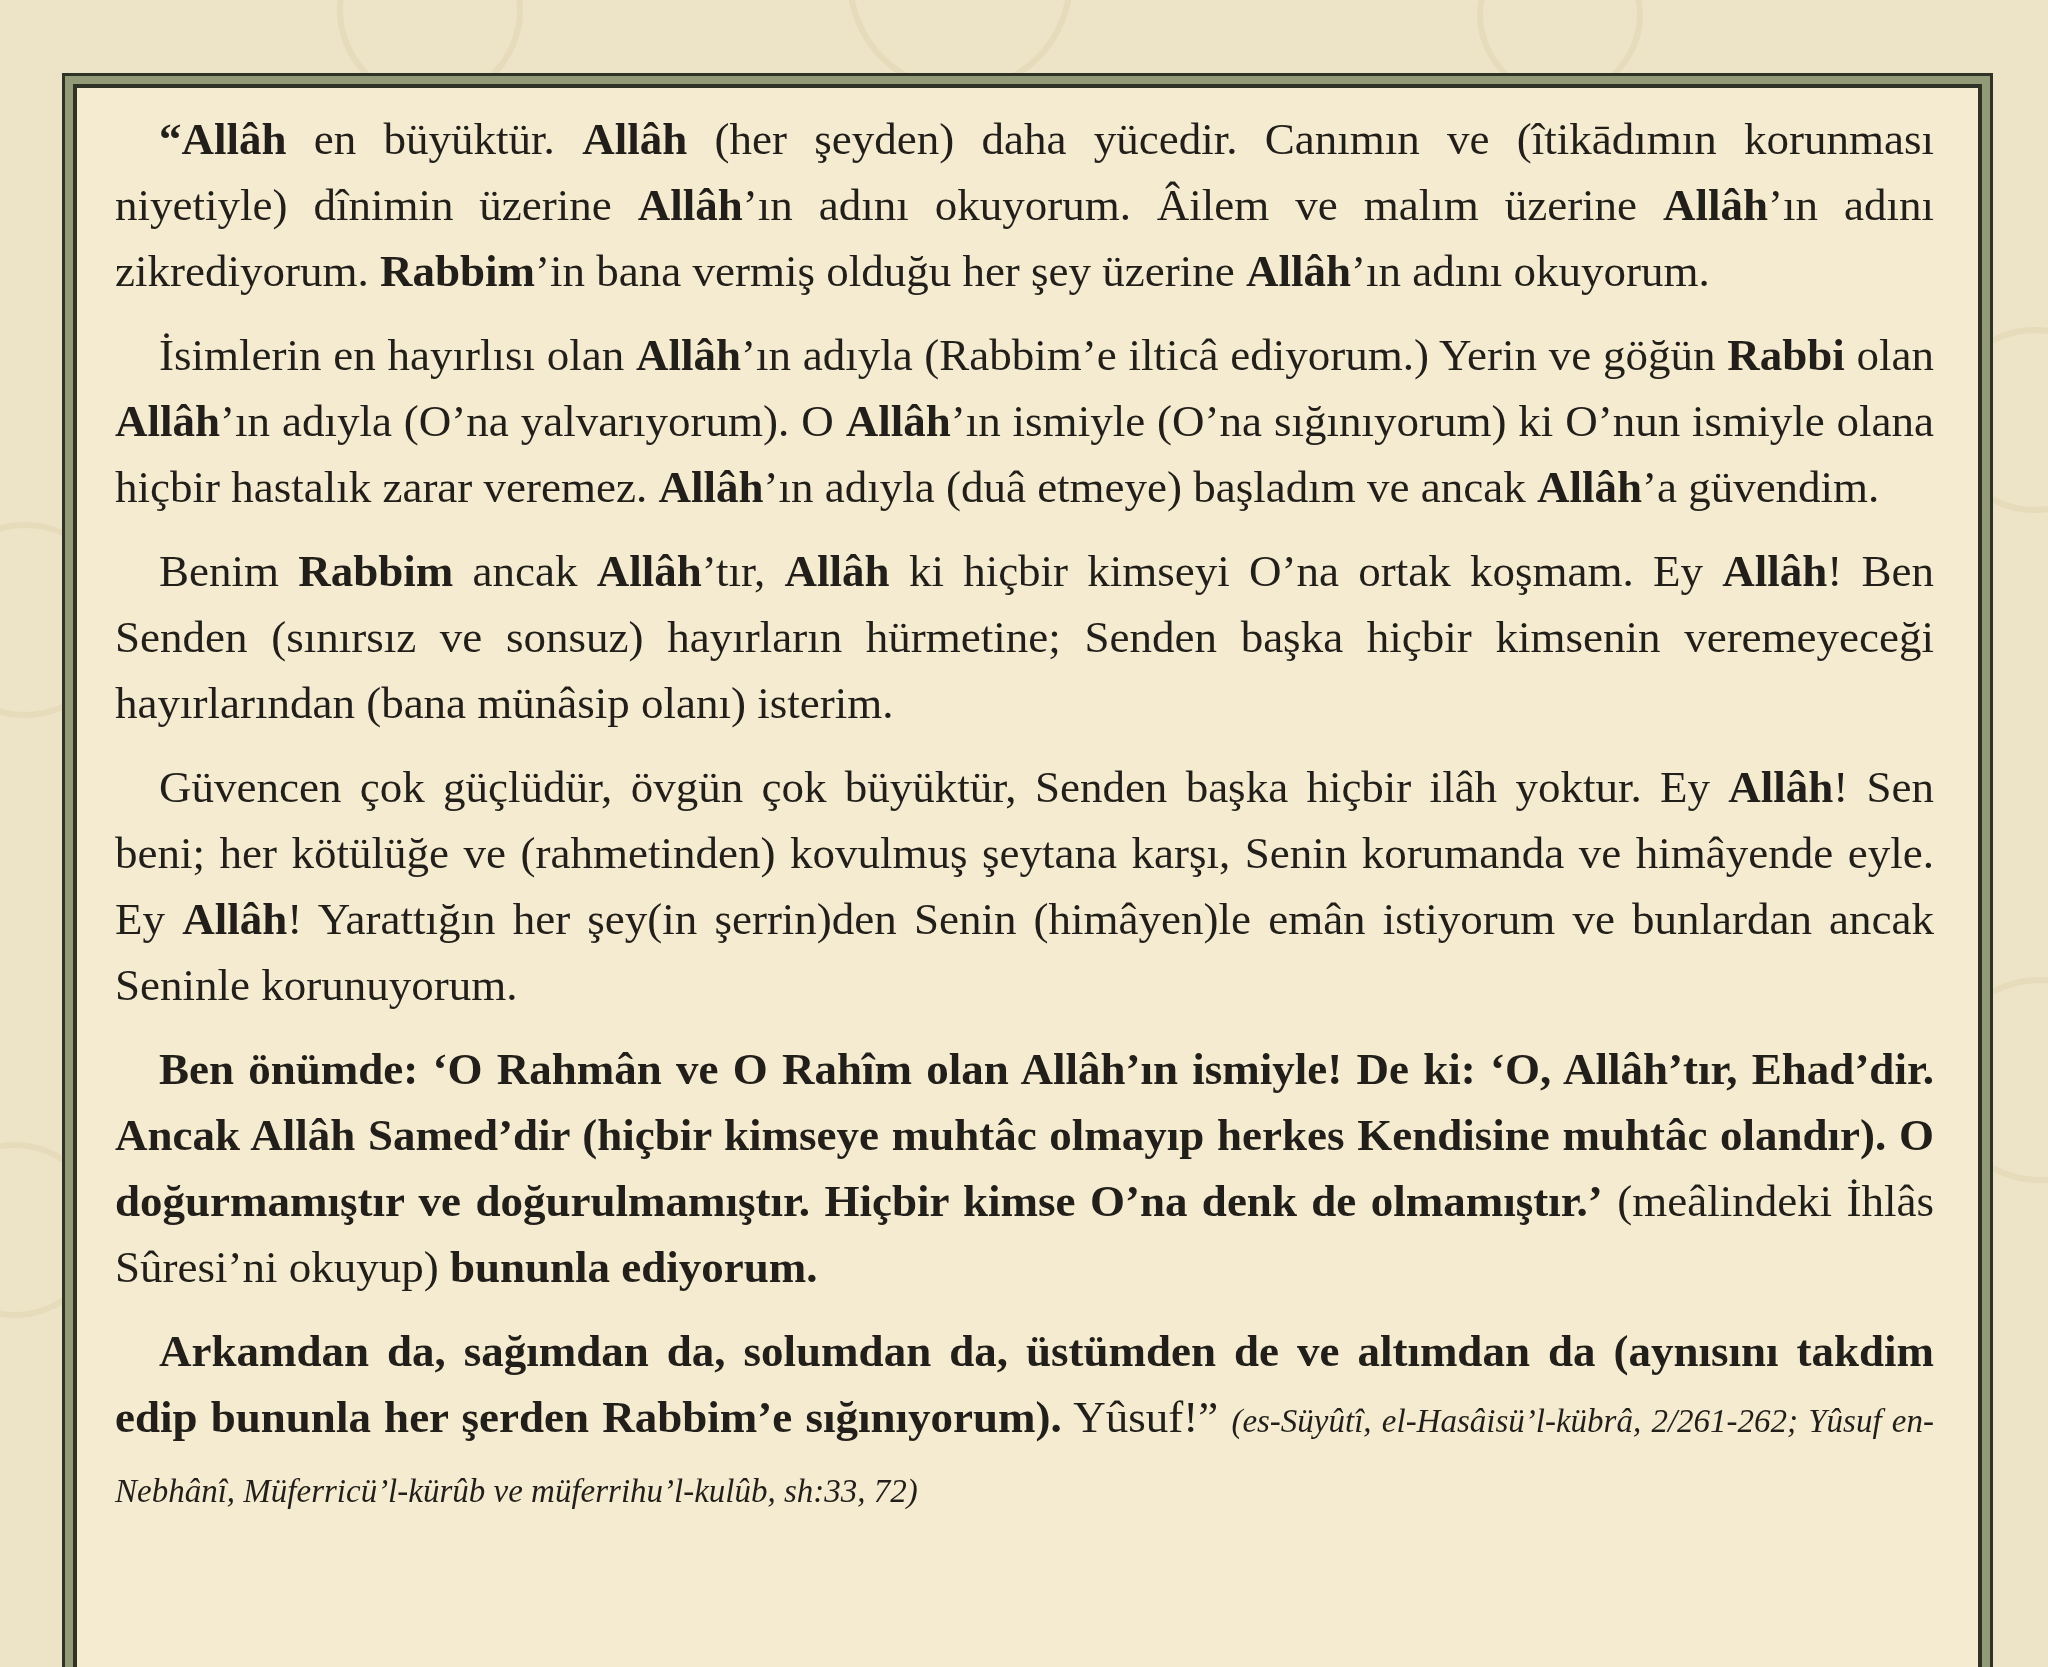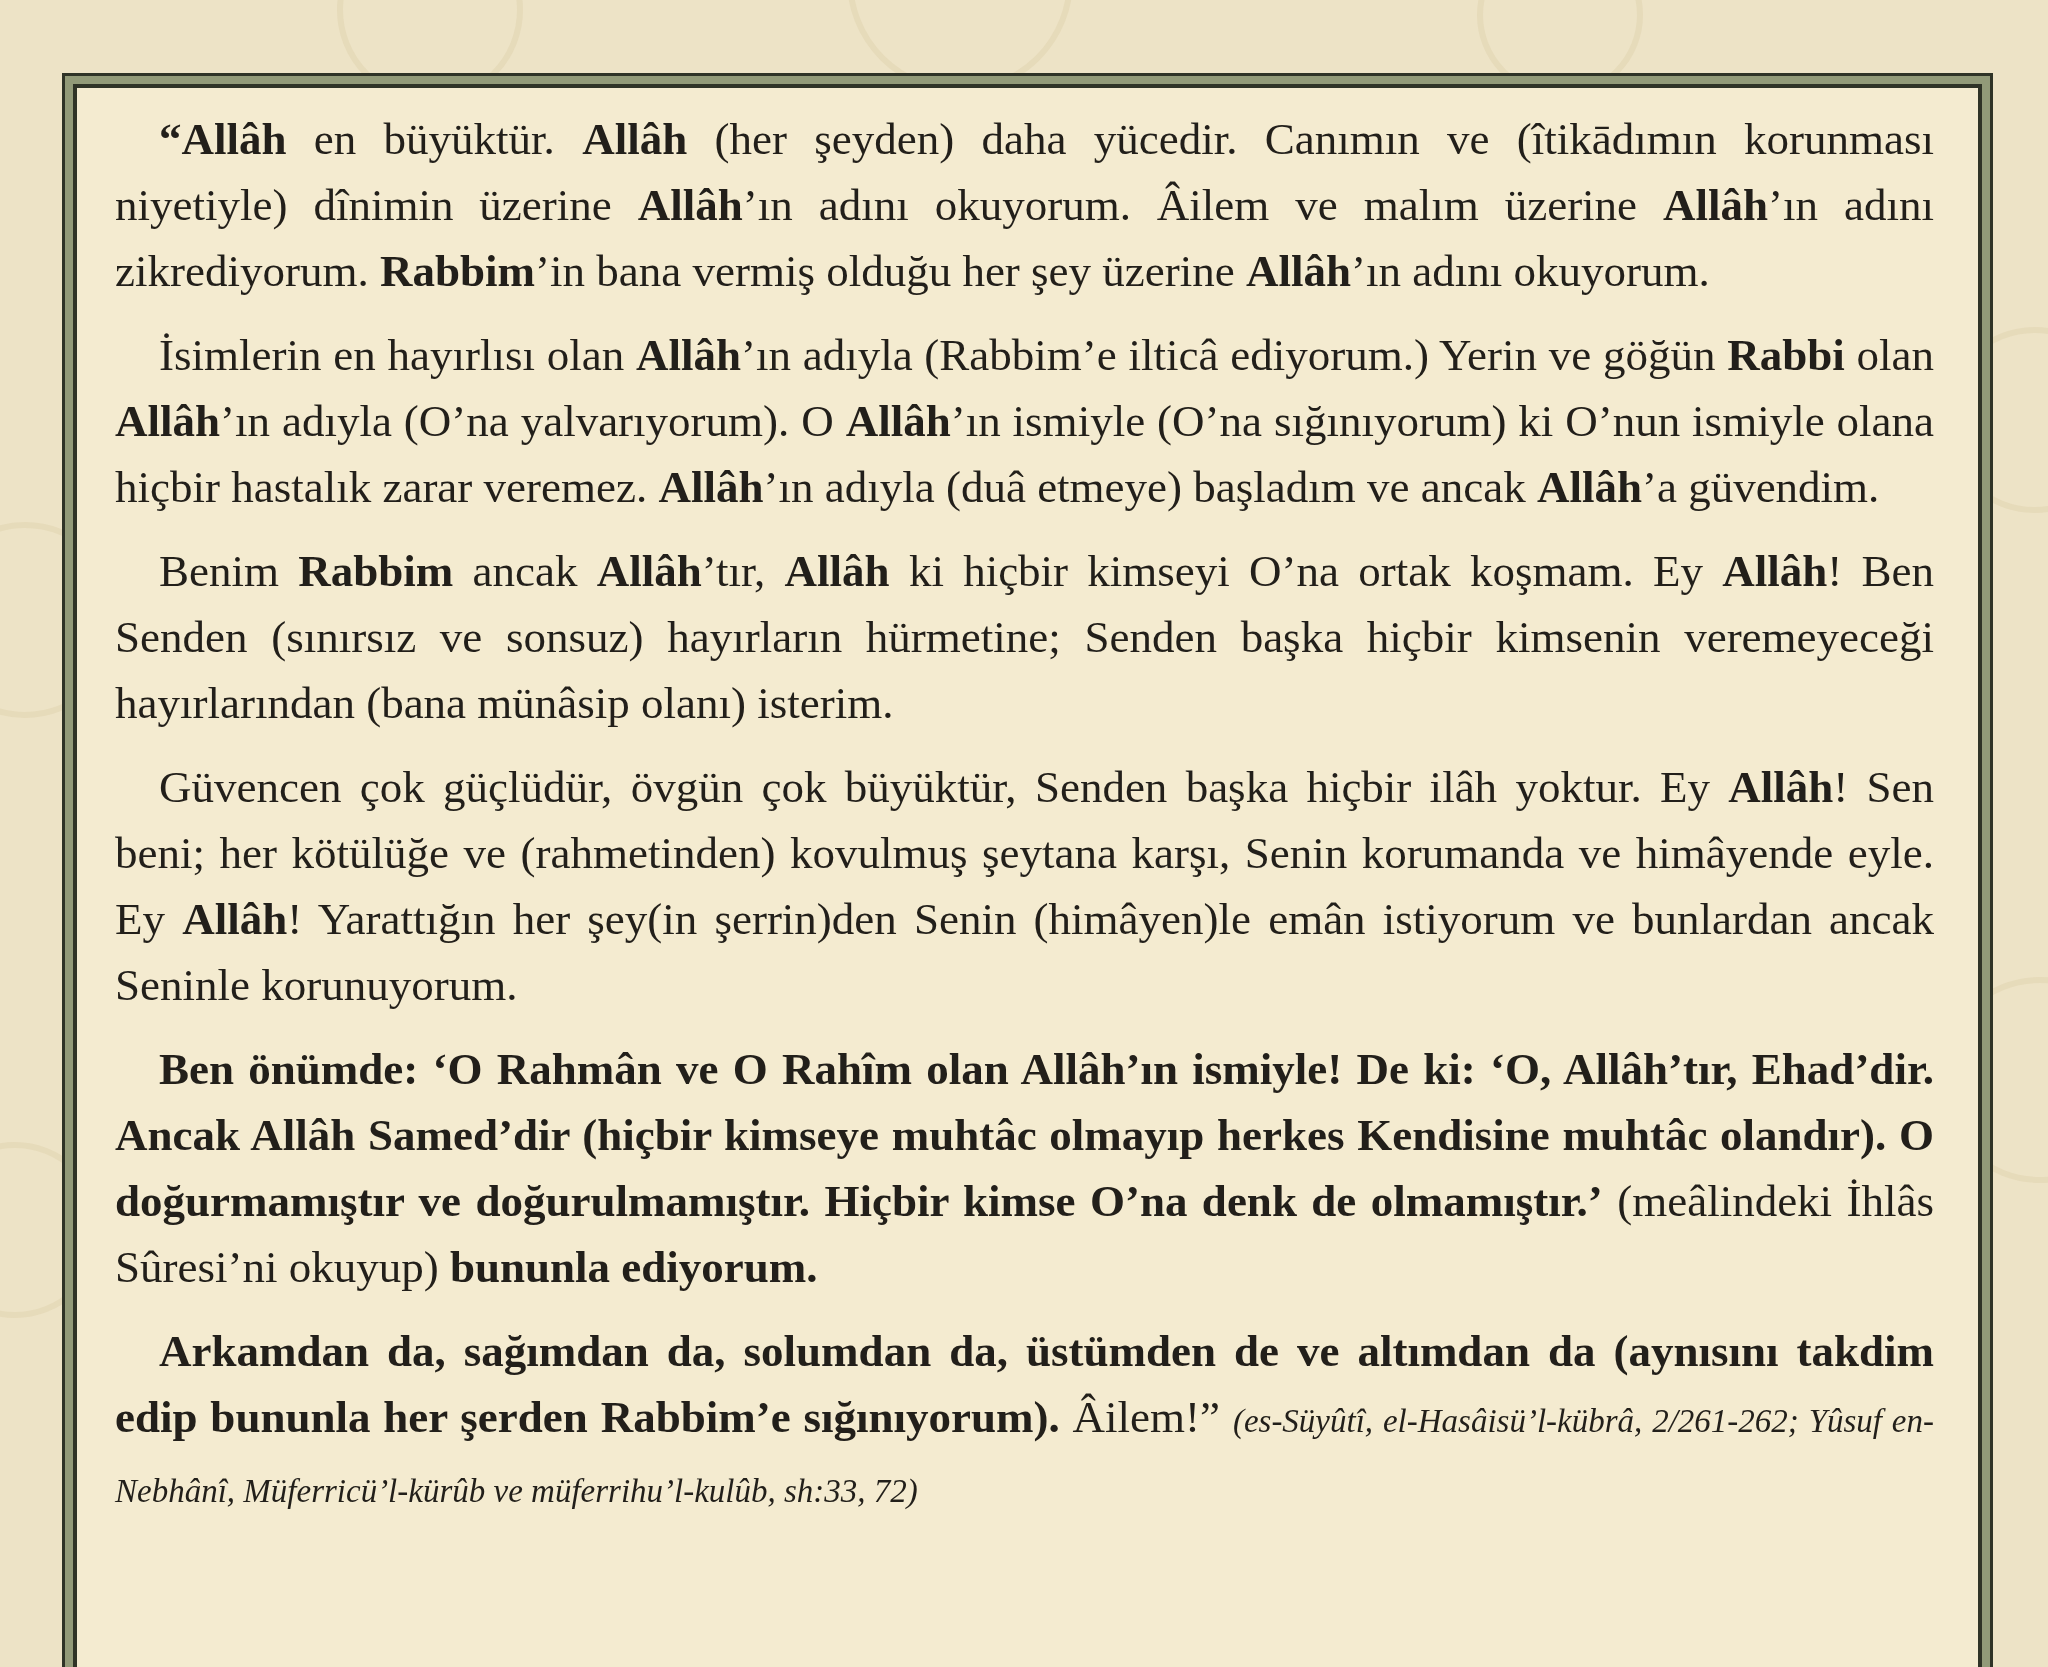--- a/index.html
+++ b/index.html
@@ -79,17 +79,17 @@
   </svg>
 
   <div class="frame">
     <div class="frame-inner">
       <div class="text-block">
           <p class="para"><span class="bold">“Allâh</span><span> en büyüktür. </span><span class="bold">Allâh</span><span> (her şeyden) daha yücedir. Canımın ve (îtikādımın korunması niyetiyle) dînimin üzerine </span><span class="bold">Allâh</span><span>’ın adını okuyorum. Âilem ve malım üzerine </span><span class="bold">Allâh</span><span>’ın adını zikrediyorum. </span><span class="bold">Rabbim</span><span>’in bana vermiş olduğu her şey üzerine </span><span class="bold">Allâh</span><span>’ın adını okuyorum.</span></p>
           <p class="para"><span>İsimlerin en hayırlısı olan </span><span class="bold">Allâh</span><span>’ın adıyla (Rabbim’e ilticâ ediyorum.) Yerin ve göğün </span><span class="bold">Rabbi</span><span> olan </span><span class="bold">Allâh</span><span>’ın adıyla (O’na yalvarıyorum). O </span><span class="bold">Allâh</span><span>’ın ismiyle (O’na sığınıyorum) ki O’nun ismiyle olana hiçbir hastalık zarar veremez. </span><span class="bold">Allâh</span><span>’ın adıyla (duâ etmeye) başladım ve ancak </span><span class="bold">Allâh</span><span>’a güvendim.</span></p>
           <p class="para"><span>Benim </span><span class="bold">Rabbim</span><span> ancak </span><span class="bold">Allâh</span><span>’tır, </span><span class="bold">Allâh</span><span> ki hiçbir kimseyi O’na ortak koşmam. Ey </span><span class="bold">Allâh</span><span>! Ben Senden (sınırsız ve sonsuz) hayırların hürmetine; Senden başka hiçbir kimsenin veremeyeceği hayırlarından (bana münâsip olanı) isterim.</span></p>
           <p class="para"><span>Güvencen çok güçlüdür, övgün çok büyüktür, Senden başka hiçbir ilâh yoktur. Ey </span><span class="bold">Allâh</span><span>! Sen beni; her kötülüğe ve (rahmetinden) kovulmuş şeytana karşı, Senin korumanda ve himâyende eyle. Ey </span><span class="bold">Allâh</span><span>! Yarattığın her şey(in şerrin)den Senin (himâyen)le emân istiyorum ve bunlardan ancak Seninle korunuyorum.</span></p>
           <p class="para"><span class="bold">Ben önümde: ‘O Rahmân ve O Rahîm olan Allâh’ın ismiyle! De ki: ‘O, Allâh’tır, Ehad’dir. Ancak Allâh Samed’dir (hiçbir kimseye muhtâc olmayıp herkes Kendisine muhtâc olandır). O doğurmamıştır ve doğurulmamıştır. Hiçbir kimse O’na denk de olmamıştır.’</span><span> (meâlindeki İhlâs Sûresi’ni okuyup) </span><span class="bold">bununla ediyorum.</span></p>
-          <p class="para"><span class="bold">Arkamdan da, sağımdan da, solumdan da, üstümden de ve altımdan da (aynısını takdim edip bununla her şerden Rabbim’e sığınıyorum).</span><span> Âilem!” </span><span class="italic small">(es-Süyûtî, el-Hasâisü’l-kübrâ, 2/261-262; Yûsuf en-Nebhânî, Müferricü’l-kürûb ve müferrihu’l-kulûb, sh:33, 72)</span></p>
+          <p class="para"><span class="bold">Arkamdan da, sağımdan da, solumdan da, üstümden de ve altımdan da (aynısını takdim edip bununla her şerden Rabbim’e sığınıyorum).</span><span> Yûsuf!” </span><span class="italic small">(es-Süyûtî, el-Hasâisü’l-kübrâ, 2/261-262; Yûsuf en-Nebhânî, Müferricü’l-kürûb ve müferrihu’l-kulûb, sh:33, 72)</span></p>
         </div>
     </div>
   </div>
 </div>
 
 </body></html>

